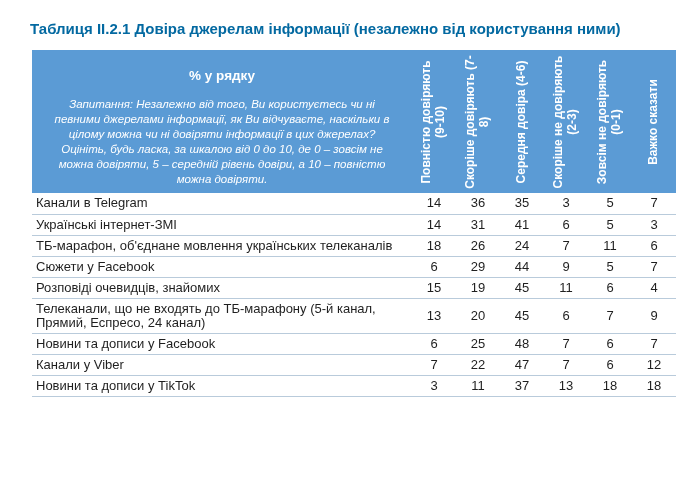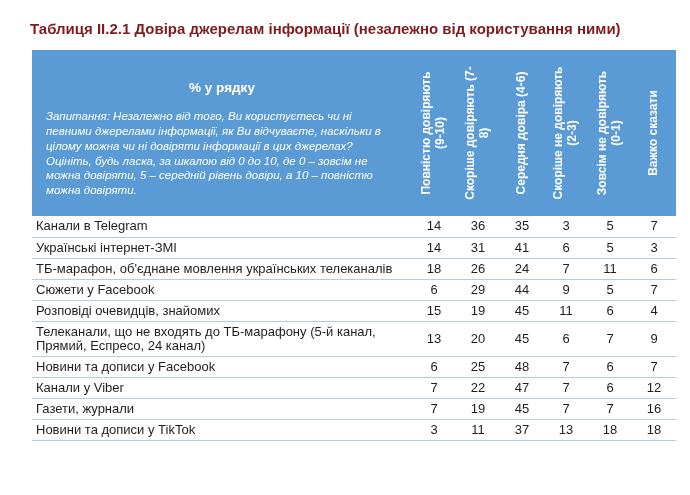--- a/index.html
+++ b/index.html
@@ -8,53 +8,53 @@
     width: 690px; height: 495px;
     background: #ffffff;
     font-family: "Liberation Sans", sans-serif;
     overflow: hidden;
   }
   .page { padding: 16px 14px 0 30px; }
 
   .table-title {
     font-size: 15px;
     font-weight: bold;
-    color: #7f1d1d;
+    color: #0369a1;
     margin: 4px 0 12px 0;
     line-height: 1.2;
   }
 
   table.trust-table {
     border-collapse: collapse;
     table-layout: fixed;
     width: 644px;
     margin-left: 2px;
   }
   col.c-label { width: 380px; }
   col.c-num   { width: 44px; }
 
   thead th {
     background: #5b9bd5;
     color: #ffffff;
-    height: 166px;
+    height: 143px;
     padding: 0;
     vertical-align: middle;
     font-weight: normal;
   }
   th.corner { padding: 8px 14px 6px 14px; }
   .corner-heading {
     text-align: center;
     font-weight: bold;
     font-size: 13.5px;
     margin: 10px 0 14px 0;
   }
   .corner-question {
     font-style: italic;
     font-size: 11.5px;
-    text-align: left;
+    text-align: center;
     line-height: 1.3;
   }
   th.colhead { position: relative; overflow: hidden; }
   .rot {
     position: absolute;
     left: 50%; top: 50%;
     width: 138px;
     transform: translate(-50%, -50%) rotate(-90deg);
     font-weight: bold;
     font-size: 12px;
@@ -185,29 +185,20 @@
         <tr>
           <td class="label">Канали у Viber</td>
           <td class="num">7</td>
           <td class="num">22</td>
           <td class="num">47</td>
           <td class="num">7</td>
           <td class="num">6</td>
           <td class="num">12</td>
         </tr>
         <tr>
-          <td class="label">Газети, журнали</td>
-          <td class="num">7</td>
-          <td class="num">19</td>
-          <td class="num">45</td>
-          <td class="num">7</td>
-          <td class="num">7</td>
-          <td class="num">16</td>
-        </tr>
-        <tr>
           <td class="label">Новини та дописи у TikTok</td>
           <td class="num">3</td>
           <td class="num">11</td>
           <td class="num">37</td>
           <td class="num">13</td>
           <td class="num">18</td>
           <td class="num">18</td>
         </tr>
       </tbody>
   </table>

